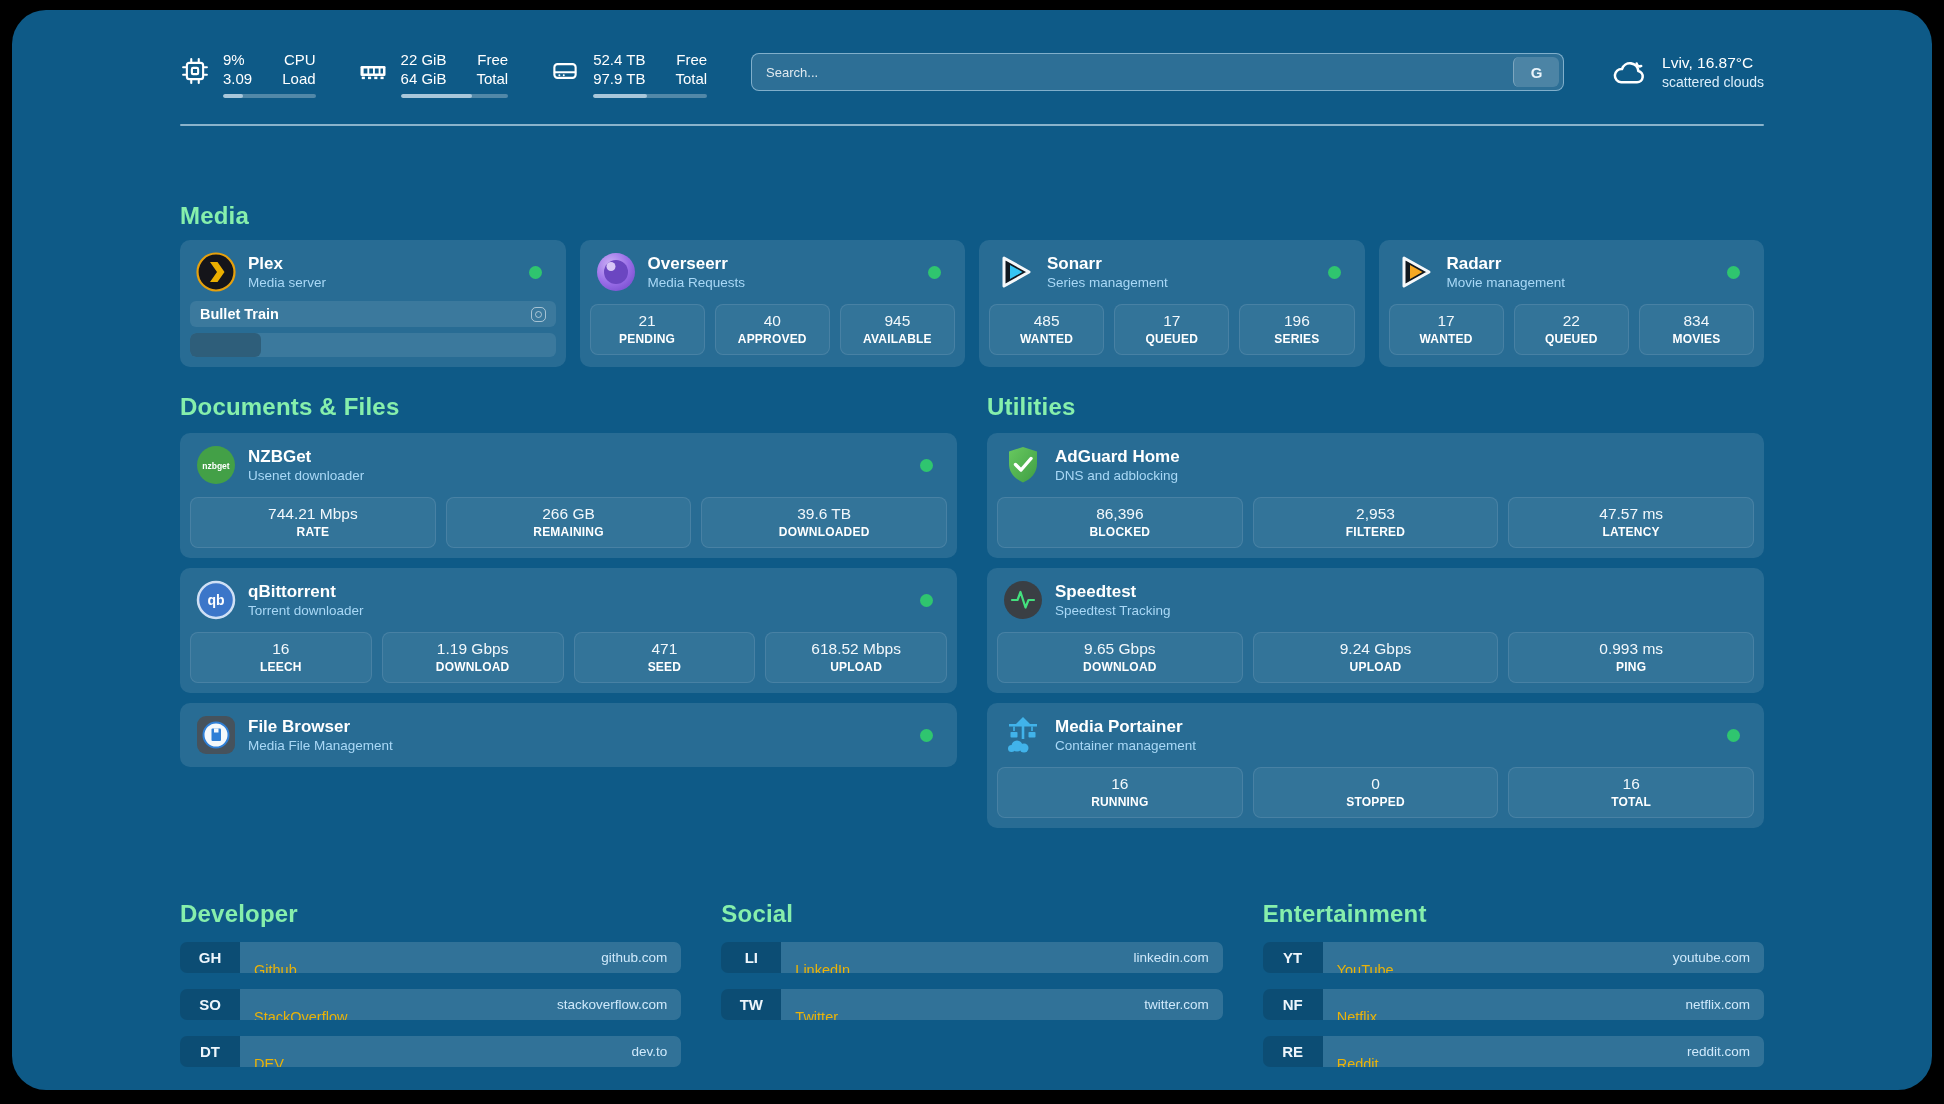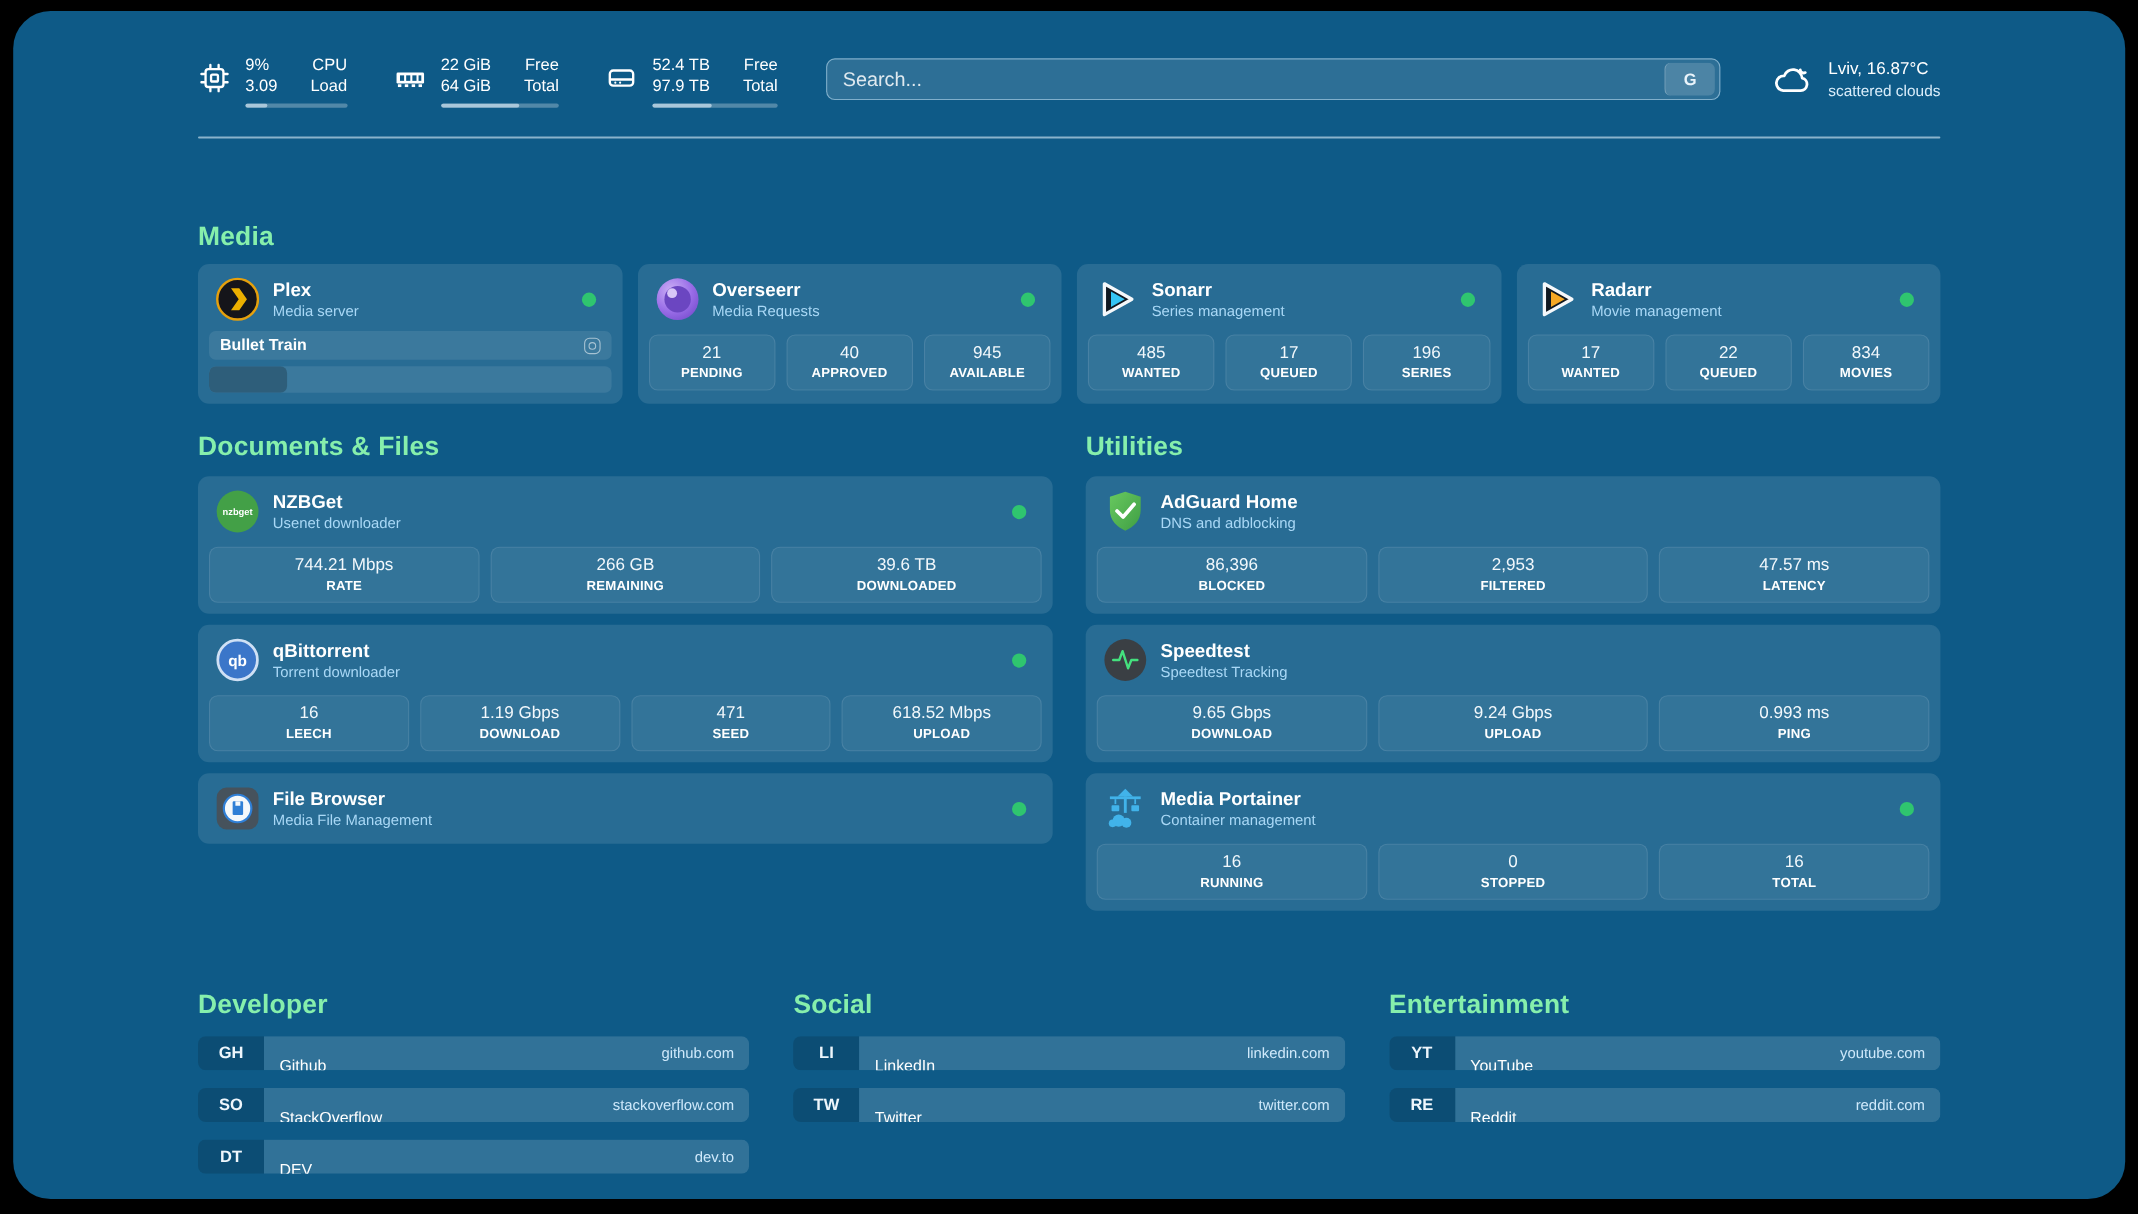--- a/index.html
+++ b/index.html
@@ -12,21 +12,21 @@
   .topbar { margin-top:40px; display:flex; align-items:center; }
   .stats-group { display:flex; gap:42px; align-items:center; }
   .stat { display:flex; align-items:flex-start; gap:13px; }
   .stat-icon { width:30px; height:30px; margin-top:6px; flex-shrink:0; }
   .stat-cols { position:relative; display:flex; gap:30px; padding-bottom:10px; }
   .stat-col { display:flex; flex-direction:column; font-size:15px; line-height:19px; color:#fff; }
   .stat-col.right { text-align:right; }
   .stat-bar { position:absolute; left:0; right:0; bottom:0; height:4px; border-radius:2px; background:rgba(255,255,255,0.28); overflow:hidden; }
   .stat-bar-fill { height:100%; background:#a9c7da; border-radius:2px; }
   .searchbar { flex:1; margin:0 46px 4px 44px; position:relative; }
-  .search-input { width:100%; height:38px; border-radius:8px; border:1.5px solid rgba(185,218,238,0.6); background:rgba(255,255,255,0.13); color:#fff; padding:0 92px 0 14px; font-size:18px; font-family:inherit; outline:none; }
+  .search-input { width:100%; height:38px; border-radius:8px; border:1.5px solid rgba(185,218,238,0.6); background:rgba(255,255,255,0.13); color:#fff; padding:0 92px 0 14px; font-size:13px; font-family:inherit; outline:none; }
   .search-input::placeholder { color:rgba(255,255,255,0.85); }
   .g-btn { position:absolute; right:5px; top:4px; height:30px; width:46px; background:rgba(255,255,255,0.15); border-left:1px solid rgba(255,255,255,0.28); border-radius:6px; display:flex; align-items:center; justify-content:center; color:#eaf4fb; font-size:15px; font-weight:600; cursor:pointer; }
   .weather { display:flex; align-items:center; gap:14px; margin-bottom:4px; }
   .weather-line1 { font-size:15.5px; color:#fff; line-height:20px; }
   .weather-line2 { font-size:14px; color:#dbeefb; line-height:18px; }
   .divider { margin-top:26px; height:2px; background:rgba(222,238,248,0.6); border-radius:1px; }
 
   
   .section-title { font-size:24px; color:#86efac; font-weight:700; letter-spacing:0.2px; }
   .media-section { margin-top:76px; }
@@ -57,21 +57,21 @@
   .pause { display:flex; gap:3px; cursor:pointer; }
   .pause span { width:3px; height:11px; background:#fff; border-radius:1px; display:block; }
   .np-time { margin-left:auto; font-size:15px; font-weight:600; color:#fff; }
 
   
   .bm-section { margin-top:72px; display:grid; grid-template-columns:1fr 1fr 1fr; gap:40px; }
   .bm-rows { margin-top:14px; display:flex; flex-direction:column; gap:16px; }
   .bm-row { display:flex; height:31px; border-radius:7px; overflow:hidden; cursor:pointer; }
   .bm-abbr { width:60px; background:rgba(0,0,0,0.14); color:#eef6fc; font-size:15px; font-weight:600; display:flex; align-items:center; justify-content:center; flex-shrink:0; }
   .bm-body { flex:1; background:rgba(255,255,255,0.15); display:flex; align-items:center; padding:0 14px; }
-  .bm-name { font-size:14.5px; color:#ffffff;margin-top:24px; }
+  .bm-name { font-size:14.5px; color:#eab308;margin-top:24px; }
   .bm-url { margin-left:auto; font-size:13.5px; color:#cfe9fb; }
 </style>
 </head>
 <body>
 
 <div class="frame">
 <div class="screen">
 <div class="content">
 
   <div class="topbar">
@@ -535,20 +535,27 @@
       <div class="section-title">Entertainment</div>
       <div class="bm-rows">
         <div class="bm-row">
           <div class="bm-abbr">YT</div>
           <div class="bm-body">
             <span class="bm-name">YouTube</span>
             <span class="bm-url">youtube.com</span>
           </div>
         </div>
         <div class="bm-row">
+          <div class="bm-abbr">NF</div>
+          <div class="bm-body">
+            <span class="bm-name">Netflix</span>
+            <span class="bm-url">netflix.com</span>
+          </div>
+        </div>
+        <div class="bm-row">
           <div class="bm-abbr">RE</div>
           <div class="bm-body">
             <span class="bm-name">Reddit</span>
             <span class="bm-url">reddit.com</span>
           </div>
         </div>
       </div>
     </div>
   </div>
 

